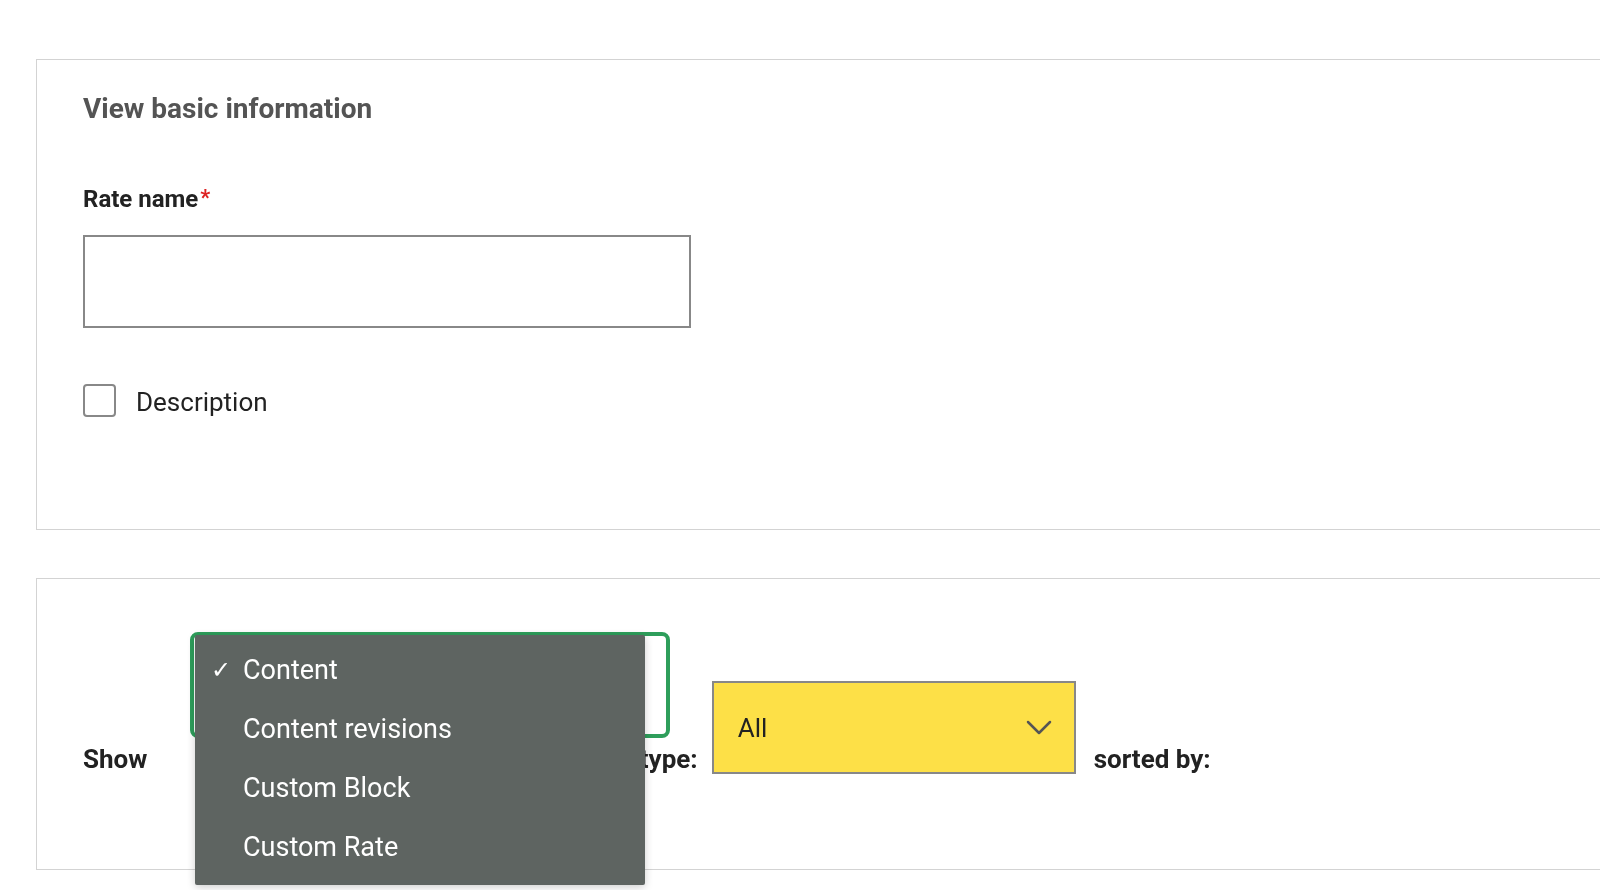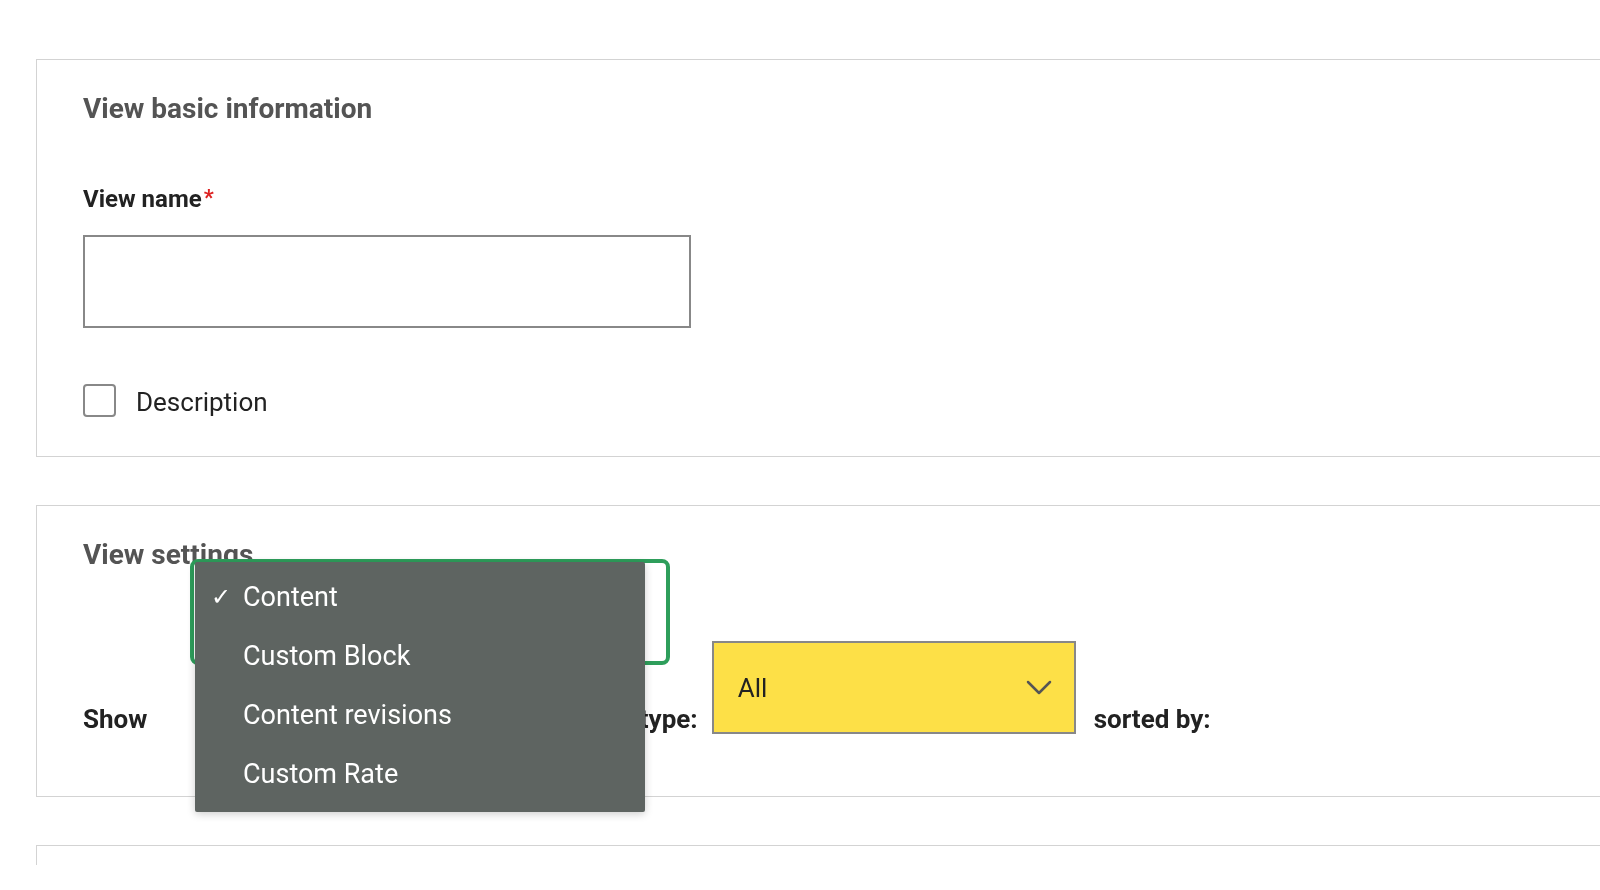--- a/index.html
+++ b/index.html
@@ -13,21 +13,21 @@
       position: relative;
     }
     .panel {
       border: 1px solid #d3d3d3;
       margin: 59px 0 0 36px;
       padding: 32px 46px 46px 46px;
       position: relative;
       background: #fff;
       border-right: none;
     }
-    .panel-1 { height: 398px; }
+    .panel-1 { height: 471px; }
     .panel-2 {
       margin-top: 48px;
       height: 292px;
     }
     .panel-3 {
       margin-top: 48px;
       border-bottom: none;
       height: 20px;
       padding: 0;
     }
@@ -159,32 +159,31 @@
 
     .gap-after-show { width: 436px; flex-shrink: 0; }
   </style>
 </head>
 <body>
 
 <div class="panel panel-1">
   <h2 class="section-heading">View basic information</h2>
 
   <label>
-    <span class="field-label">View name</span><span class="required-mark">*</span>
+    <span class="field-label">Rate name</span><span class="required-mark">*</span>
   </label>
   <input type="text" class="text-input" value="" style="">
 
   <div class="checkbox-row">
     <div class="checkbox"></div>
     <span class="checkbox-label">Description</span>
   </div>
 </div>
 
 <div class="panel panel-2">
-  <h2 class="section-heading" style="margin-bottom:0;">View settings</h2>
 
   <div class="show-select-edge"></div>
 
   <div class="settings-row">
     <span class="inline-label">Show</span>
 
     <div class="gap-after-show"></div>
 
     <span class="inline-label">of type:</span>
 
@@ -202,24 +201,24 @@
     <span class="inline-label" style="margin-left:6px;">sorted by:</span>
 
   </div>
 
   <div class="dropdown">
     <div class="dropdown-item">
       <span class="check">✓</span>
       <span>Content</span>
     </div>
     <div class="dropdown-item">
+      <span>Content revisions</span>
+    </div>
+    <div class="dropdown-item">
       <span>Custom Block</span>
-    </div>
-    <div class="dropdown-item">
-      <span>Content revisions</span>
     </div>
     <div class="dropdown-item">
       <span>Custom Rate</span>
     </div>
   </div>
 </div>
 
 <div class="panel panel-3"></div>
 
 </body></html>

